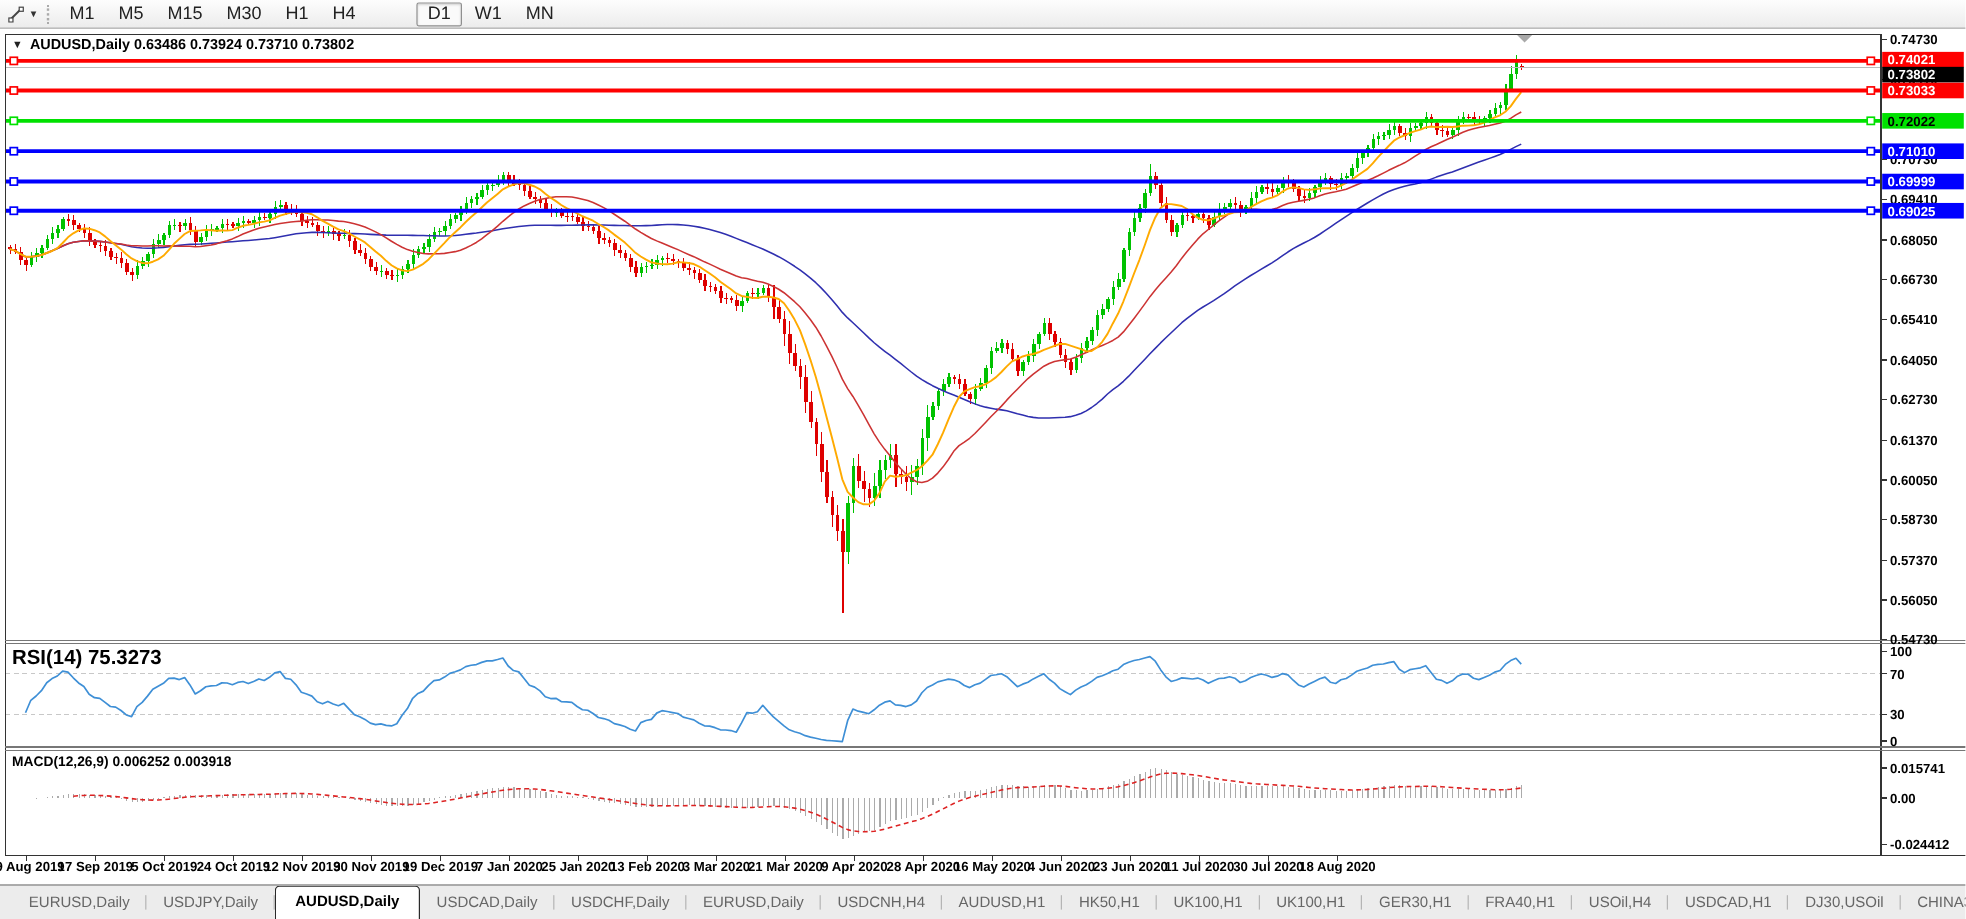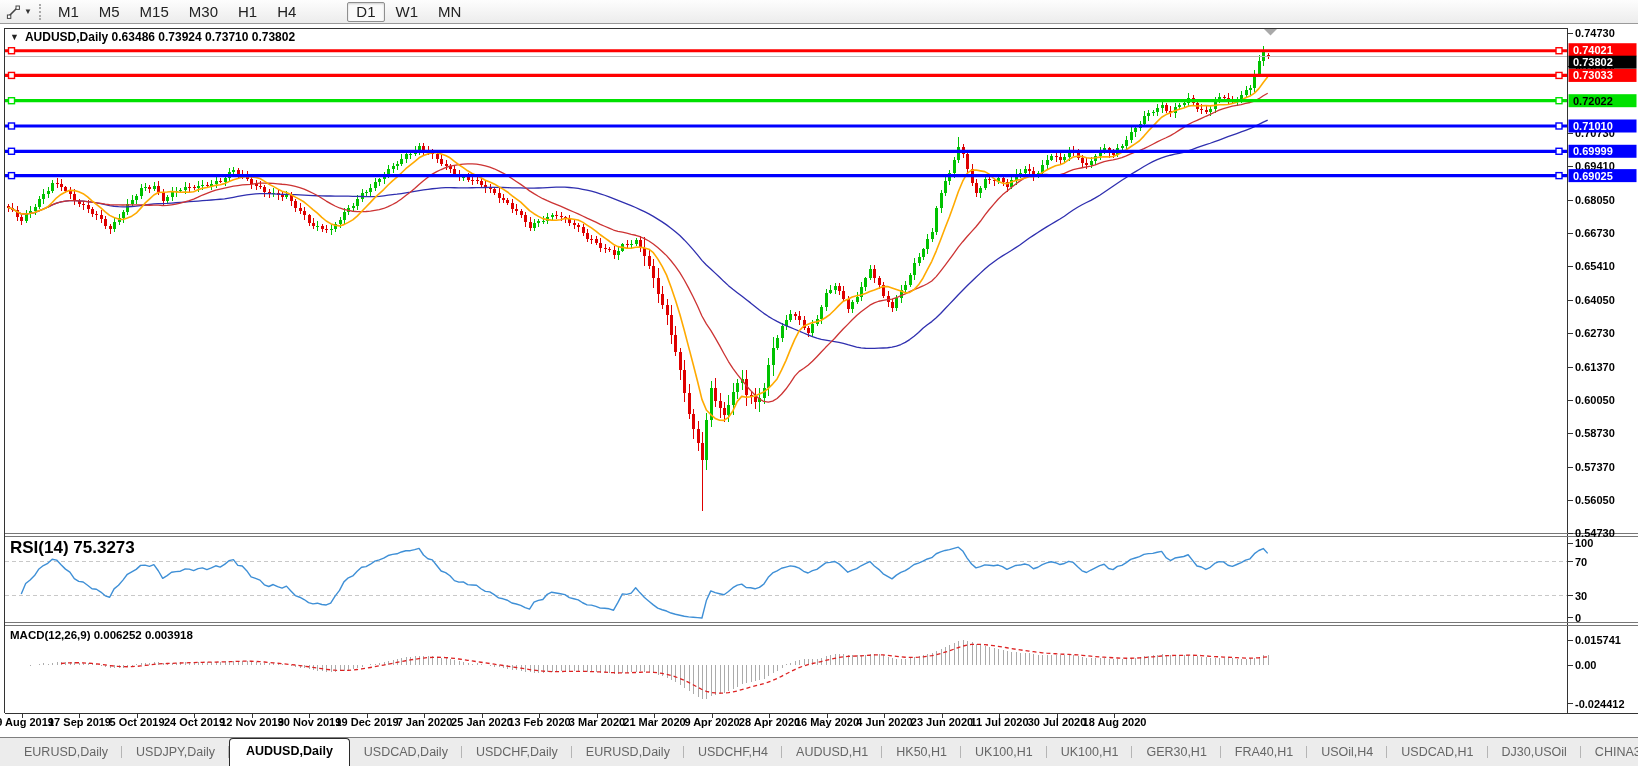--- a/index.html
+++ b/index.html
@@ -1067,21 +1067,21 @@
   </div>
 
   <div id="tabbar">
     <ul id="tabs">
         <li>EURUSD,Daily</li>
         <li>USDJPY,Daily</li>
         <li class="active">AUDUSD,Daily</li>
         <li>USDCAD,Daily</li>
         <li>USDCHF,Daily</li>
         <li>EURUSD,Daily</li>
-        <li>USDCHF,H4</li>
+        <li>USDCNH,H4</li>
         <li>AUDUSD,H1</li>
         <li>HK50,H1</li>
         <li>UK100,H1</li>
         <li>UK100,H1</li>
         <li>GER30,H1</li>
         <li>FRA40,H1</li>
         <li>USOil,H4</li>
         <li>USDCAD,H1</li>
         <li>DJ30,USOil</li>
         <li>CHINA300,H1</li>

